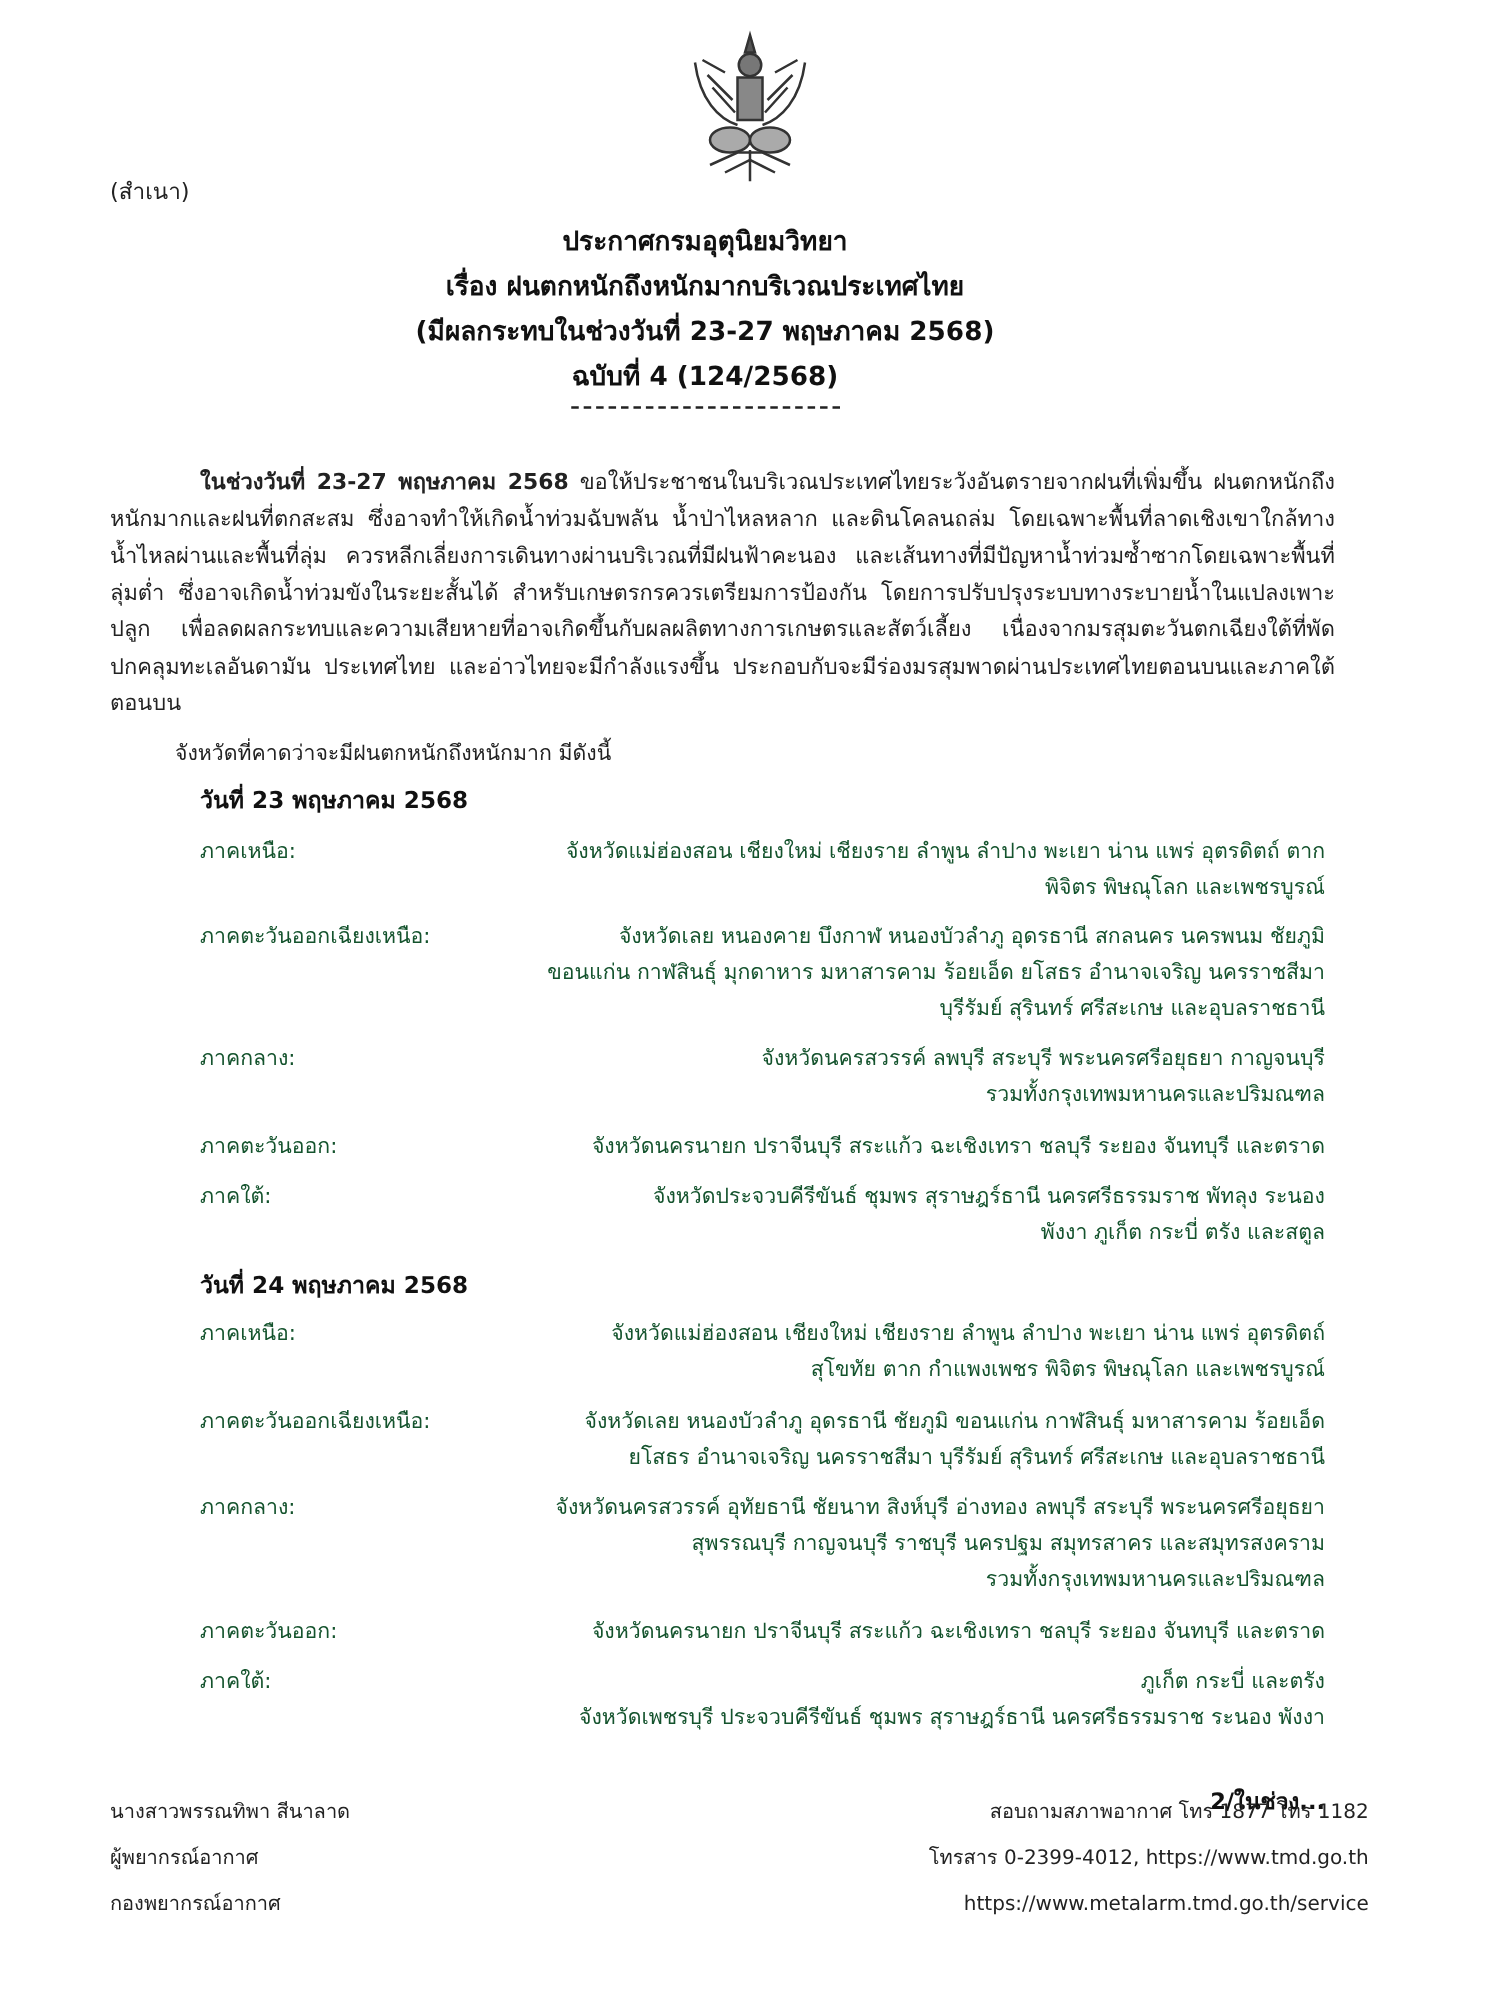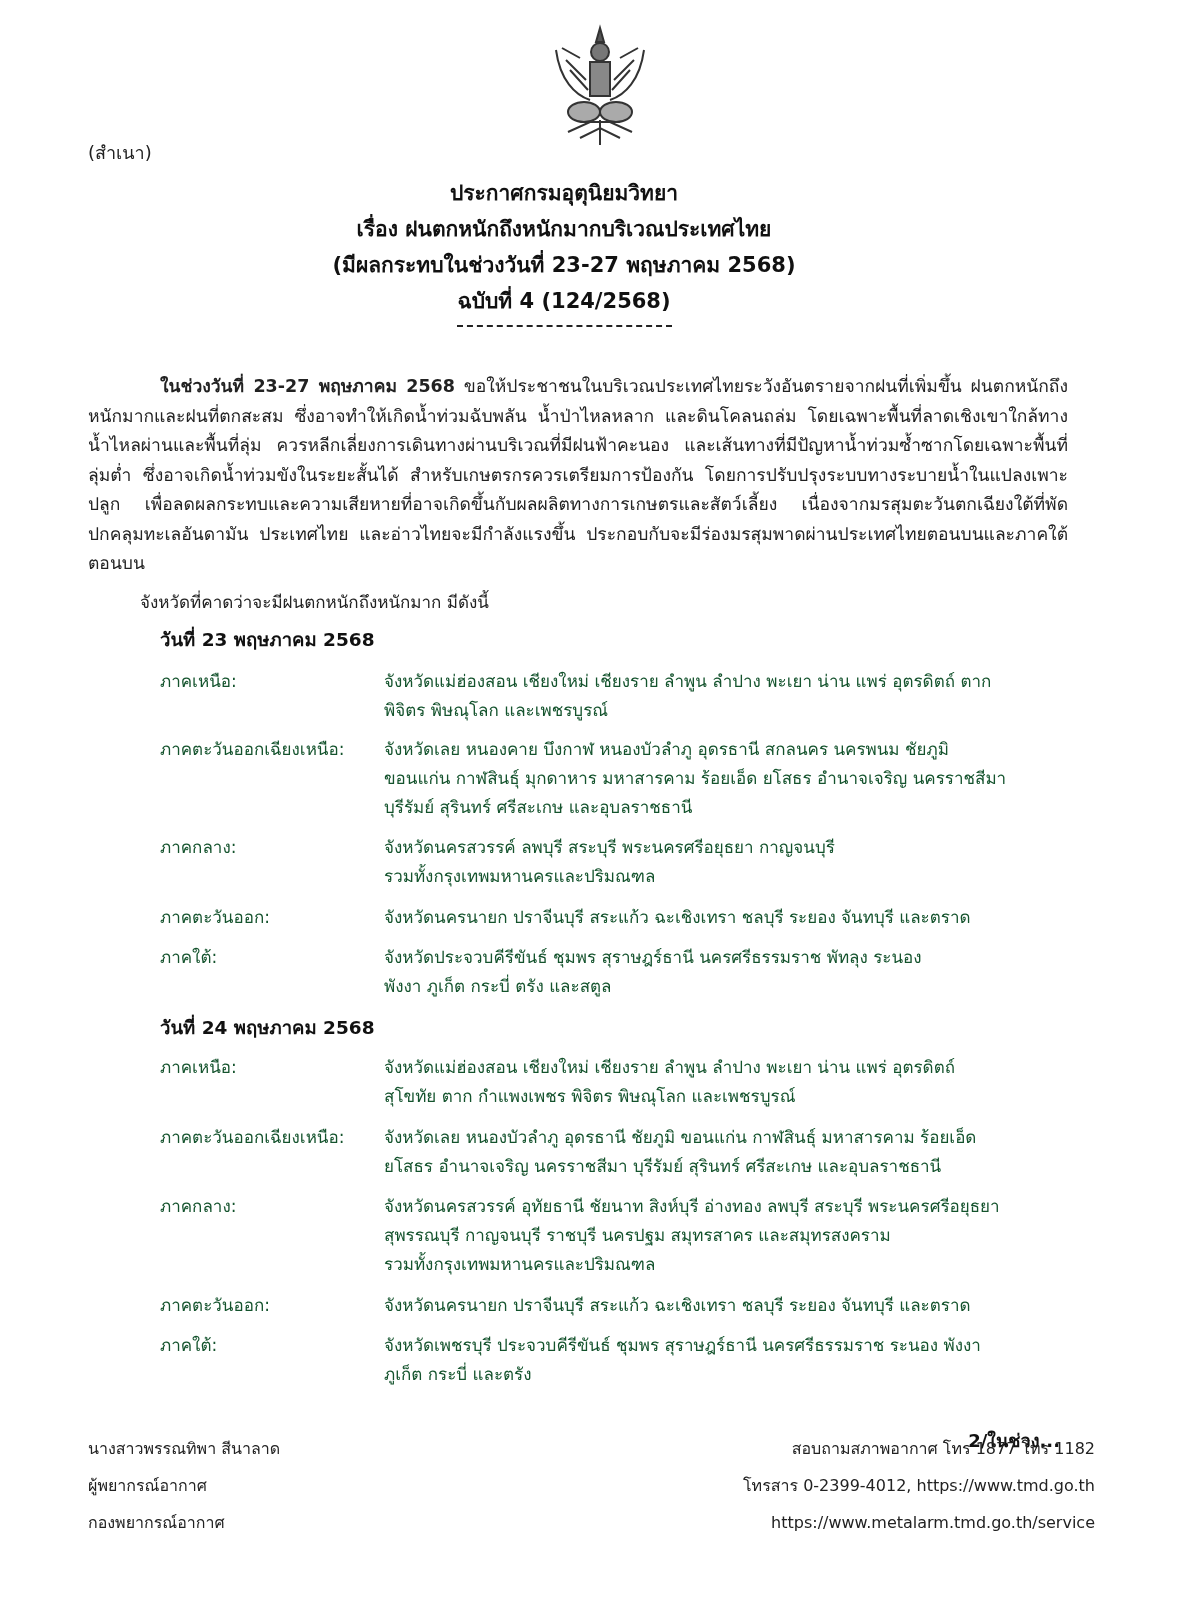--- a/index.html
+++ b/index.html
@@ -16,21 +16,21 @@
   .body-para {
     position: absolute; left: 88px; top: 372px; width: 980px;
     font-size: 17.5px; line-height: 29.5px; text-align: justify; color: #222;
   }
   .body-para .lead { font-weight: bold; padding-left: 72px; }
   .intro { position: absolute; left: 140px; top: 588px; font-size: 17px; color: #222; }
   .day-heading { position: absolute; left: 160px; font-size: 18.5px; font-weight: bold; color: #111; }
   .region-row { position: absolute; left: 160px; width: 900px; display: flex; font-size: 17px; line-height: 29px; color: #14532d; }
   .region-label { width: 224px; flex: 0 0 224px; }
   .region-provinces { flex: 1; }
-  .region-provinces div { white-space: nowrap; }
+  .region-provinces div { white-space: nowrap; text-align: right; }
   .next-page { position: absolute; right: 140px; top: 1390px; font-size: 18px; font-weight: bold; color: #111; margin-top: 36px; }
   .footer-left { position: absolute; left: 88px; top: 1430px; font-size: 16px; line-height: 37px; color: #222; }
   .footer-right { position: absolute; right: 105px; top: 1430px; font-size: 16px; line-height: 37px; text-align: right; color: #222; }
 </style>
 </head>
 <body>
 
 <div class="emblem">
   <svg width="160" height="130" viewBox="0 0 160 130">
     <g fill="none" stroke="#333" stroke-width="2">
@@ -129,22 +129,22 @@
 </div>
 <div class="region-row" style="top:1291px;">
   <div class="region-label">ภาคตะวันออก:</div>
   <div class="region-provinces">
     <div>จังหวัดนครนายก ปราจีนบุรี สระแก้ว ฉะเชิงเทรา ชลบุรี ระยอง จันทบุรี และตราด</div>
   </div>
 </div>
 <div class="region-row" style="top:1331px;">
   <div class="region-label">ภาคใต้:</div>
   <div class="region-provinces">
+    <div>ภูเก็ต กระบี่ และตรัง</div>
     <div>จังหวัดเพชรบุรี ประจวบคีรีขันธ์ ชุมพร สุราษฎร์ธานี นครศรีธรรมราช ระนอง พังงา</div>
-    <div>ภูเก็ต กระบี่ และตรัง</div>
   </div>
 </div>
 
 <div class="next-page">2/ในช่วง...</div>
 
 <div class="footer-left">
   <div>นางสาวพรรณทิพา สีนาลาด</div>
   <div>ผู้พยากรณ์อากาศ</div>
   <div>กองพยากรณ์อากาศ</div>
 </div>

